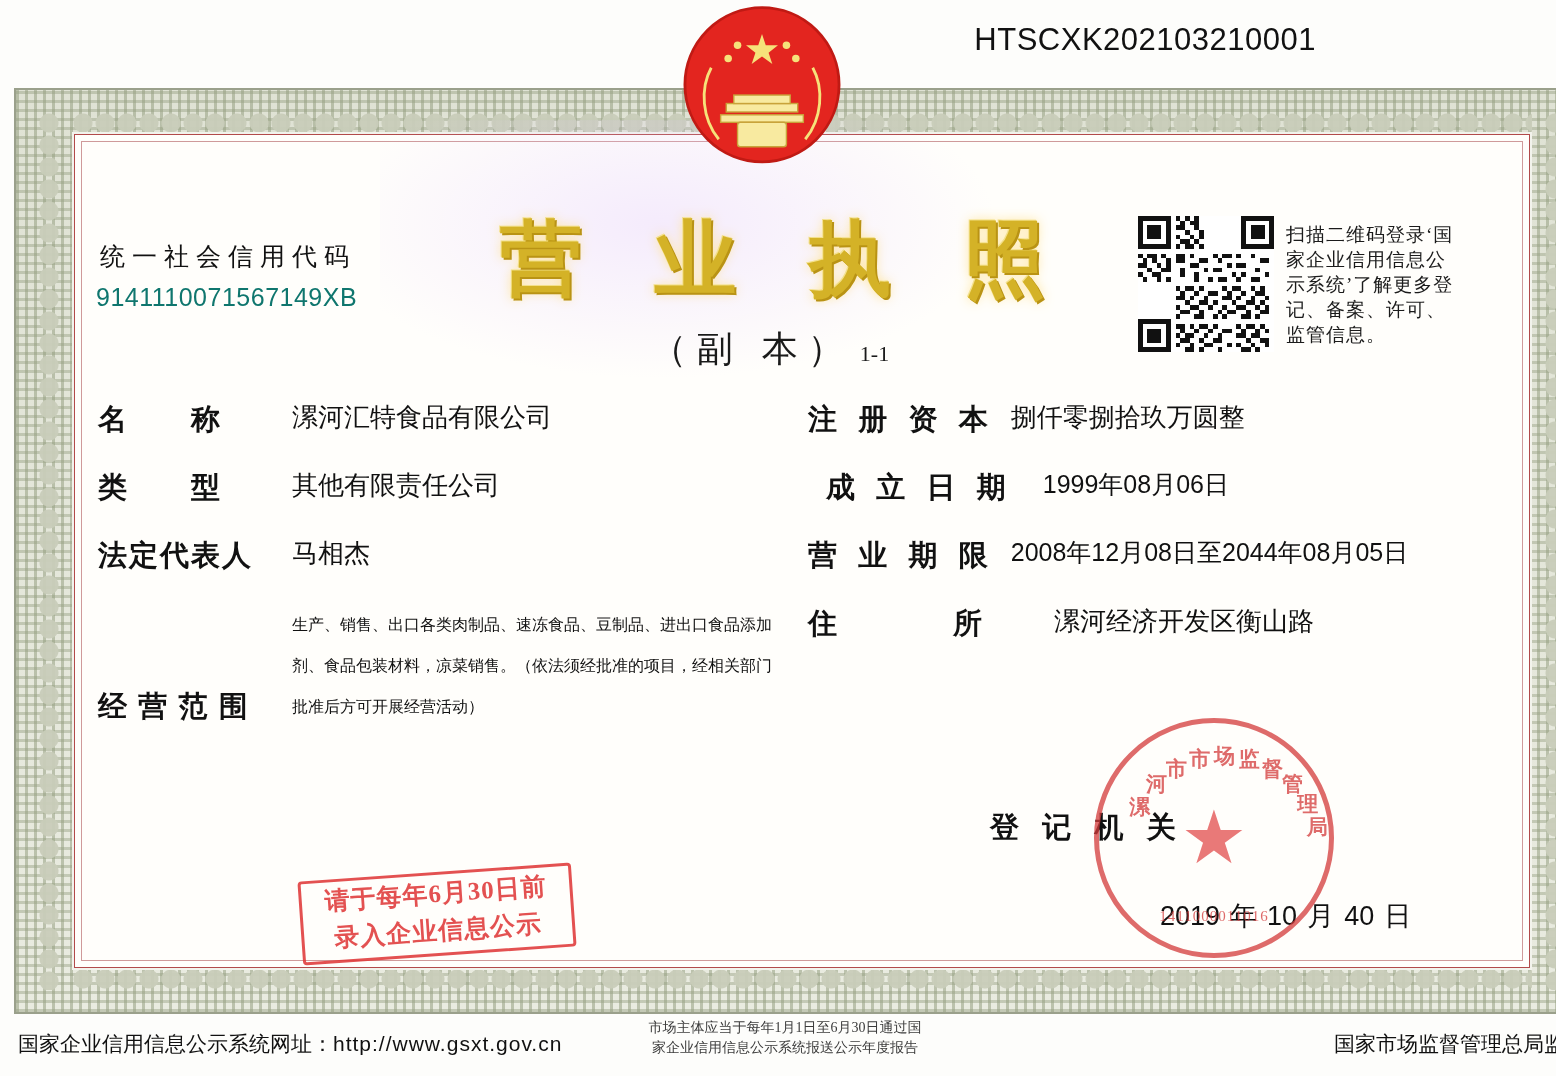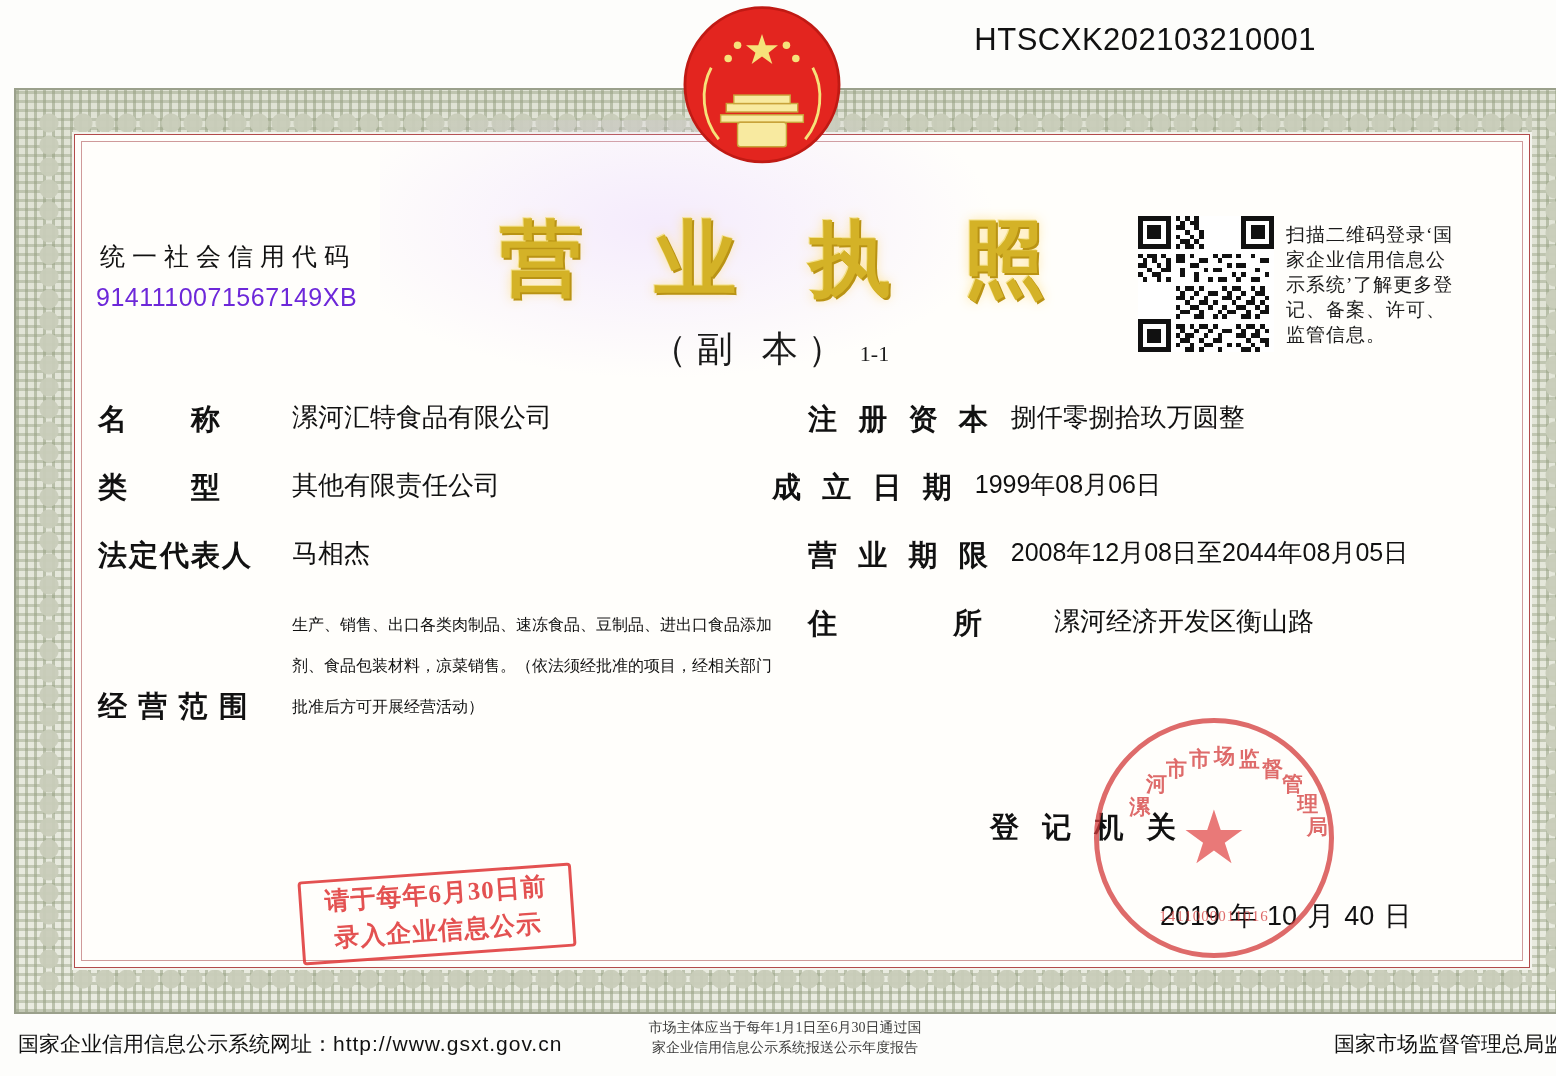--- a/index.html
+++ b/index.html
@@ -143,21 +143,21 @@
     letter-spacing: 7px;
     color: #111;
     white-space: nowrap;
   }
   .credit-code-value {
     position: absolute;
     left: 96px;
     top: 283px;
     font-family: "Liberation Sans", sans-serif;
     font-size: 25px;
-    color: #6d28d9;
+    color: #0f766e;
     letter-spacing: 0.5px;
     white-space: nowrap;
   }
 
   
   .qr {
     position: absolute;
     right: 330px;
     top: 216px;
     width: 136px;
@@ -208,21 +208,21 @@
   #row-scope .f-value {
     white-space: normal;
     width: 480px;
     line-height: 41px;
     font-size: 16px;
   }
   .lbl-4char { display: inline-block; width: 178px; letter-spacing: 2px; }
 
   
   #row-capital  { left: 808px; top: 400px; }
-  #row-founded  { left: 772px; top: 468px; }
+  #row-founded  { left: 826px; top: 468px; gap: 14px; }
   #row-term     { left: 808px; top: 536px; }
   #row-address  { left: 808px; top: 604px; gap: 44px; }
   #row-capital .f-label, #row-founded .f-label, #row-term .f-label { letter-spacing: 7px; }
   #row-address .f-label { letter-spacing: 0; display:inline-block; width: 186px; }
 
   
   .registry {
     position: absolute;
     left: 990px;
     top: 808px;

